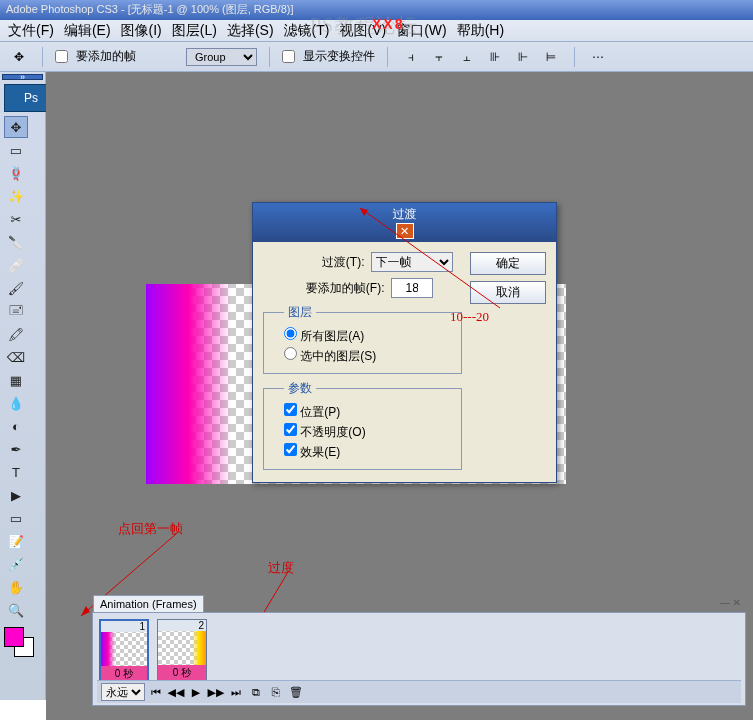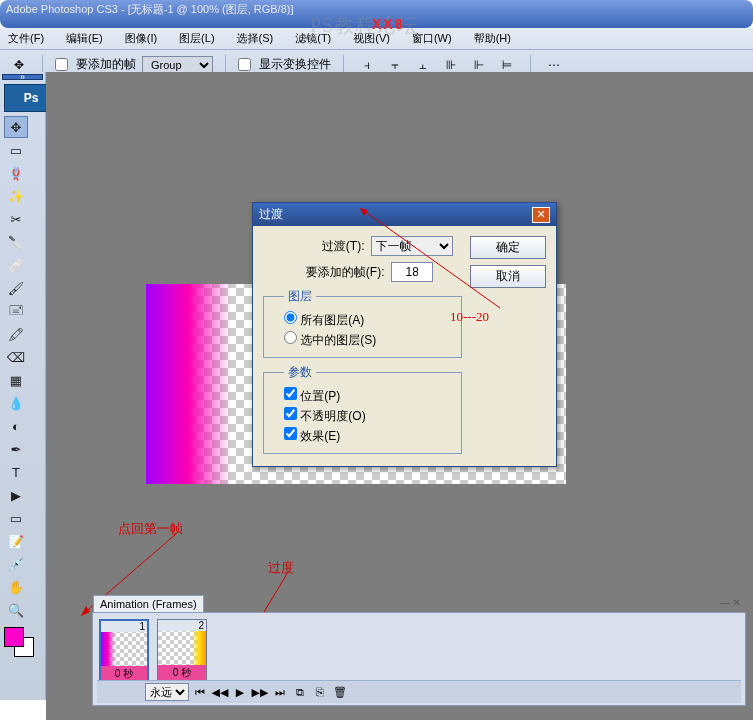--- a/index.html
+++ b/index.html
@@ -1,45 +1,45 @@
 <!DOCTYPE html>
 <html><head>
 <meta charset="utf-8">
 <style>
 * { box-sizing: border-box; margin: 0; padding: 0; font-family: "Microsoft YaHei", Tahoma, sans-serif; }
 body { width: 753px; height: 720px; background: #fff; overflow: hidden; position: relative; }
 
 
-.titlebar { background: linear-gradient(#7a9de0,#3b66b8); height: 28px; color: #e8e8e8; font-size: 11px; padding: 2px 6px; overflow: hidden; white-space: nowrap; border-radius: 8px; }
-.menubar { background: linear-gradient(#e6ecf5,#d9e1ee); height: 22px; font-size: 11px; color: #000; display: flex; align-items: center; gap: 18px; padding: 0 6px; border-bottom: 1px solid #9cb0d0; }
+.titlebar { background: linear-gradient(#7a9de0,#3b66b8); height: 20px; color: #e8e8e8; font-size: 11px; padding: 2px 6px; overflow: hidden; white-space: nowrap; }
+.menubar { background: linear-gradient(#e6ecf5,#d9e1ee); height: 22px; font-size: 14px; color: #000; display: flex; align-items: center; gap: 6px; padding: 0 6px; border-bottom: 1px solid #9cb0d0; }
 .menubar span { padding: 2px 2px; }
 .optbar { background: linear-gradient(#d9e1ee,#cfd9e9); height: 30px; display: flex; align-items: center; gap: 6px; padding: 0 8px; font-size: 12px; border-bottom: 1px solid #9cb0d0; }
 .optbar .icon { width: 22px; height: 22px; display: inline-flex; align-items: center; justify-content: center; }
 .optbar input[type=checkbox] { margin-right: 2px; }
-.optbar .group-sel { border: 1px solid #7a8aa8; background: #d4dae5; font-size: 11px; padding: 0 14px 0 4px; height: 18px; }
+.optbar .group-sel { border: 1px solid #7a8aa8; background: #d4dae5; font-size: 11px; padding: 0 14px 0 4px; height: 18px; margin-left: 44px; }
 .optbar .vdiv { width: 1px; height: 20px; background: #9cb0d0; margin: 0 6px; }
 
 
 .leftcol { position: absolute; left: 0; top: 72px; width: 46px; background: linear-gradient(#d1daea,#c4cfde); border-right: 1px solid #9cb0d0; height: 628px; }
-.ps-tab { width: 54px; height: 28px; background: #20629f; color: #fff; font-weight: bold; font-size: 12px; display:flex;align-items:center;justify-content:center; margin: 4px; border: 1px solid #0c3a66; }
+.ps-tab { width: 54px; height: 28px; background: #20629f; color: #fff; font-weight: normal; font-size: 12px; display:flex;align-items:center;justify-content:center; margin: 4px; border: 1px solid #0c3a66; }
 .toolbtn { width: 24px; height: 22px; margin: 1px 4px; border: 1px solid transparent; display:flex; align-items:center; justify-content:center; font-size: 13px; color:#222; }
 .toolbtn.active { background: #9fb8e0; border: 1px solid #5a7ab0; }
 .swatch-wrap { position: relative; width: 34px; height: 34px; margin: 6px 4px; }
 .swatch { position: absolute; width: 20px; height: 20px; border: 1px solid #000; }
 .swatch.fg { background: #ff00cc; top: 0; left: 0; z-index: 2; }
 .swatch.bg { background: #fff; top: 10px; left: 10px; }
 
 
 .workspace { position: absolute; left: 46px; top: 72px; right: 0; bottom: 0; background: #7d7d7d; }
 .doc { position: absolute; left: 100px; top: 212px; width: 420px; height: 200px; background: repeating-conic-gradient(#ccc 0% 25%, #fff 0% 50%) 50% / 16px 16px; }
 .grad { position: absolute; left: 0; top: 0; width: 85px; height: 200px; background: linear-gradient(to right, #a000ff, #ff00b3, rgba(255,0,179,0)); }
 
 
 .dlg { position: absolute; left: 206px; top: 130px; width: 305px; border: 1px solid #2a4a88; background: #ece9d8; box-shadow: 2px 2px 6px rgba(0,0,0,0.4); }
-.dlg-title { background: linear-gradient(#3a6dc0,#2a4a88); color: #fff; font-size: 12px; padding: 3px 6px; display: flex; justify-content: space-between; align-items: center; }
+.dlg-title { background: linear-gradient(#3a6dc0,#2a4a88); color: #fff; font-size: 12px; padding: 3px 6px; display: flex; justify-content: space-between; align-items: center; flex-direction: column; }
 .dlg-close { width: 18px; height: 16px; background: #d4571b; border: 1px solid #fff; color: #fff; font-size: 11px; display:flex;align-items:center;justify-content:center; }
 .dlg-body { padding: 10px 10px 12px 10px; font-size: 12px; display: flex; gap: 8px; }
 .dlg-left { flex: 1; }
 .dlg-right { width: 76px; display: flex; flex-direction: column; gap: 6px; }
 .dlg-btn { border: 1px solid #6a7a98; background: linear-gradient(#fff,#dfe6f0); font-size: 12px; padding: 2px 0; text-align: center; }
 .row { display: flex; align-items: center; margin-bottom: 6px; justify-content: center; }
 .row label { width: 92px; text-align: right; margin-right: 6px; }
 .row select, .row input[type=text] { border: 1px solid #7a8aa8; font-size: 12px; height: 20px; }
 .row select { width: 82px; }
 .row input[type=text] { width: 42px; padding: 0 14px; }
@@ -58,21 +58,21 @@
 .frames { display: flex; gap: 8px; padding: 6px 6px 2px 6px; }
 .frame { border: 1px solid #6a7a98; background: #fff; width: 50px; }
 .frame.sel { border: 2px solid #3a6dc0; }
 .frame .num { background: #e0e6f0; font-size: 10px; text-align: right; padding: 0 2px; }
 .frame .thumb { height: 34px; background: repeating-conic-gradient(#ccc 0% 25%, #fff 0% 50%) 50% / 8px 8px; position: relative; }
 .thumb .mg { position:absolute; left:0; top:0; bottom:0; width:14px; background: linear-gradient(to right,#a000ff,#ff00b3,rgba(255,0,179,0)); }
 .thumb .og { position:absolute; right:0; top:0; bottom:0; width:14px; background: linear-gradient(to left,#ff9900,#ffdd00,rgba(255,255,0,0)); }
 .frame .time { font-size: 10px; background: #ec4899; text-align: center; padding: 1px 0; }
 .anim-ctrl { position: absolute; bottom: 2px; left: 4px; right: 4px; display: flex; align-items: center; gap: 2px; font-size: 11px; background: #c8d2e2; border-top: 1px solid #9cb0d0; padding: 2px 4px; }
 .anim-ctrl .btn { width: 18px; height: 16px; display:flex;align-items:center;justify-content:center; border:1px solid transparent; }
-.anim-ctrl select { font-size: 11px; border: 1px solid #7a8aa8; height: 18px; margin-left: 44px; }
+.anim-ctrl select { font-size: 11px; border: 1px solid #7a8aa8; height: 18px; }
 .statusbar { position: absolute; bottom: 0; left: 0; right: 0; height: 16px; background: #e4e8ef; border-top: 1px solid #aab8cc; font-size: 11px; display: flex; align-items: center; gap: 14px; padding: 0 6px; color:#333; }
 .watermark { position: absolute; top: 12px; left: 310px; color: rgba(150,150,150,0.35); font-size: 20px; letter-spacing: 1px; font-family: Liberation Serif, serif; }
 .red-x { position: absolute; top: 16px; left: 372px; color: #ff2020; font-weight: bold; font-size: 14px; letter-spacing: 2px; }
 </style>
 </head>
 <body>
 
 <div class="titlebar">Adobe Photoshop CS3 - [无标题-1 @ 100% (图层, RGB/8)]</div>
 <div class="menubar">
   <span>文件(F)</span>

